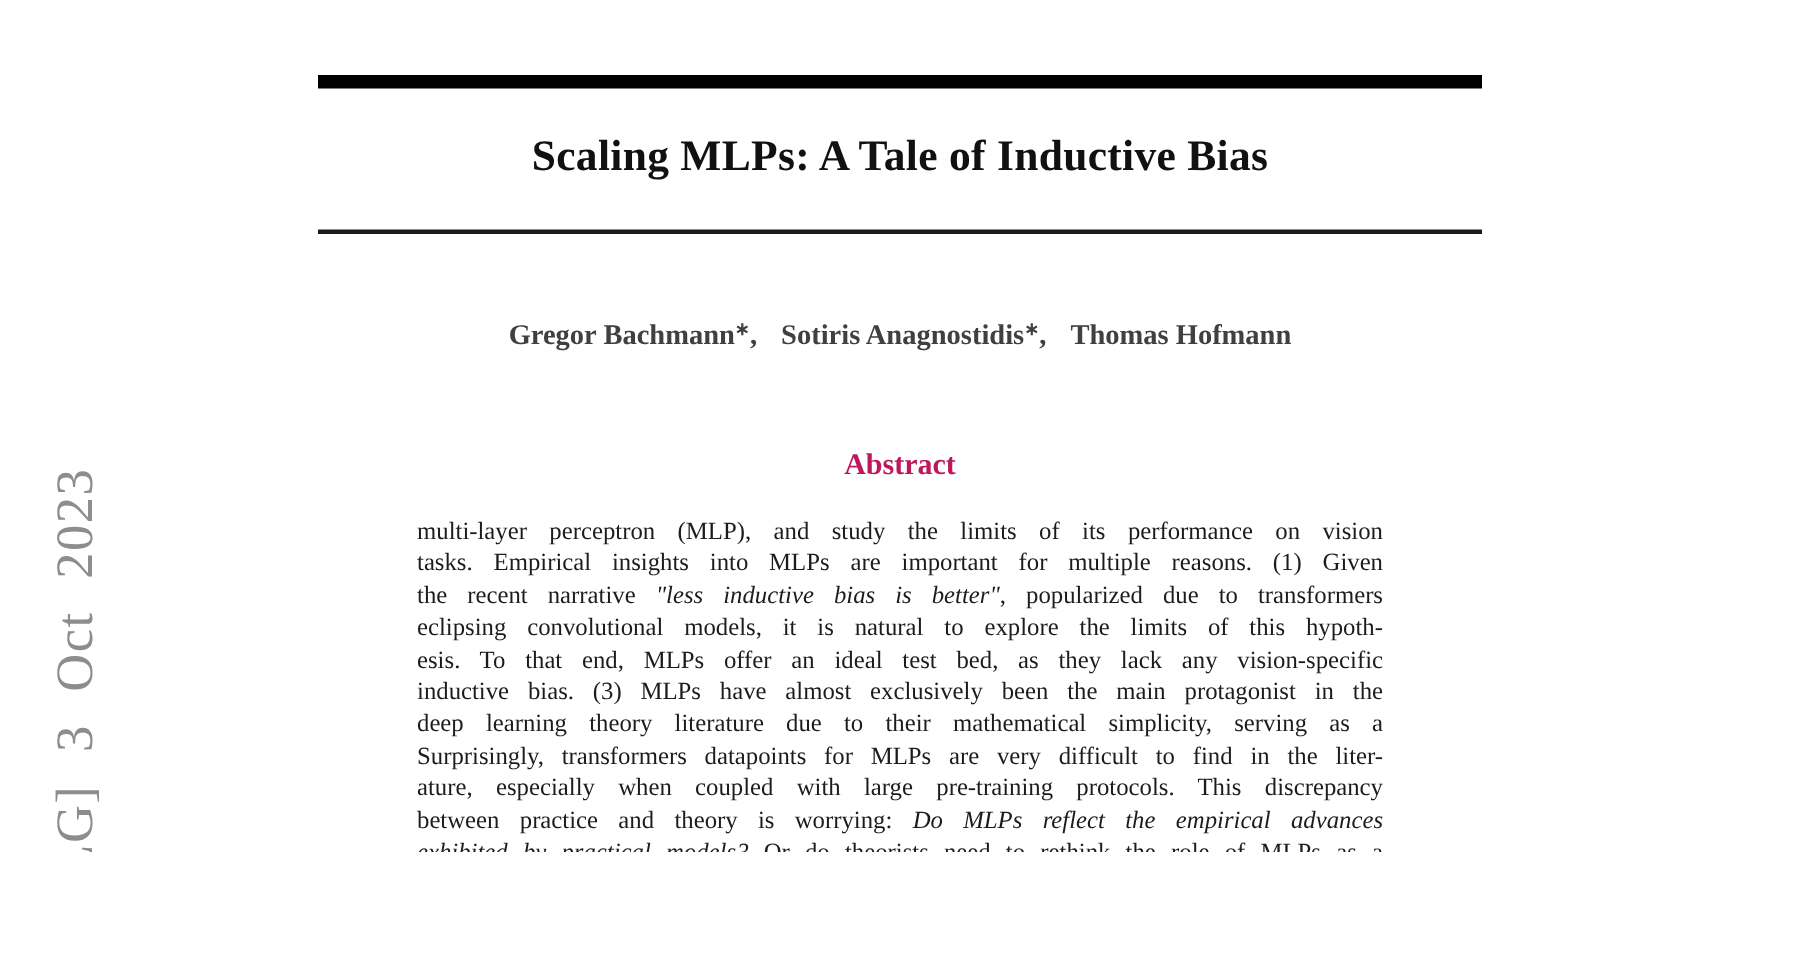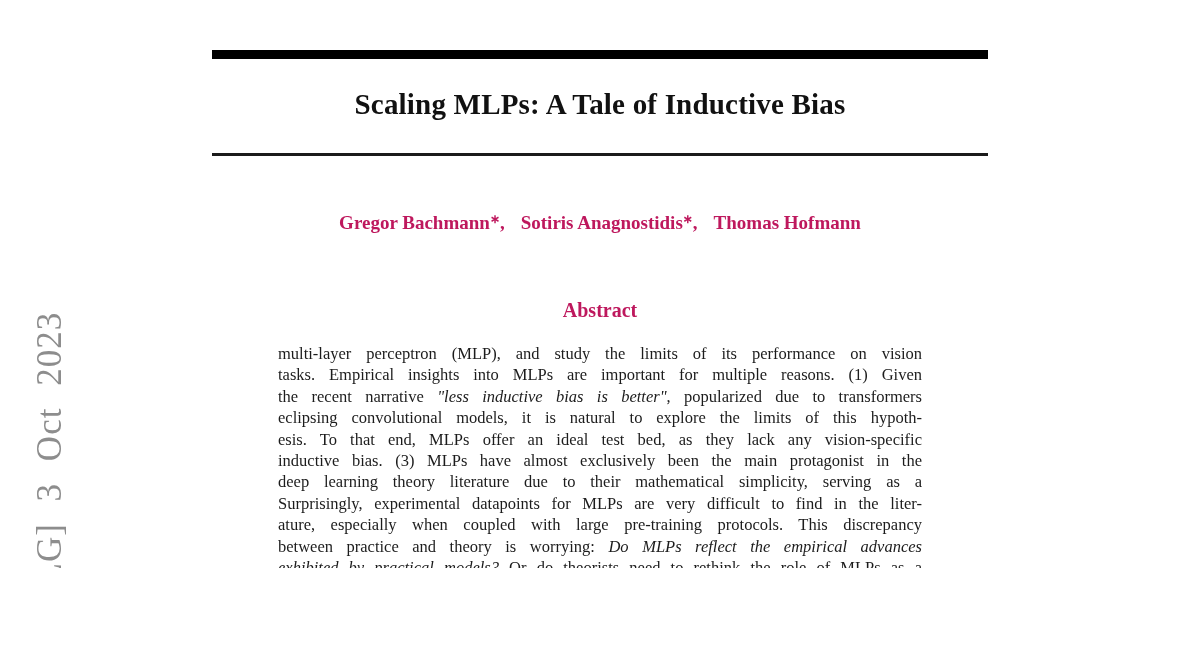--- a/index.html
+++ b/index.html
@@ -10,21 +10,21 @@
   }
   .rule-thick { position:absolute; left:212px; top:50px; width:776px; height:9px; background:#000000; }
   .rule-thin  { position:absolute; left:212px; top:153px; width:776px; height:3px; background:#1b1b1b; }
   .paper-title {
     position:absolute; left:212px; top:86px; width:776px;
     text-align:center; font-size:29px; font-weight:bold; color:#111111;
     letter-spacing:0.2px; line-height:36px;
   }
   .authors-line {
     position:absolute; left:100px; top:206px; width:1000px;
-    text-align:center; font-size:19px; font-weight:bold; color:#be185d; line-height:26px;
+    text-align:center; font-size:19px; font-weight:bold; color:#404040; line-height:26px;
   }
   .author { white-space:nowrap; }
   .author + .author { margin-left:16px; }
   .author sup { font-size:12px; font-weight:bold; vertical-align:6px; }
   .affiliation {
     position:absolute; left:100px; top:234px; width:1000px;
     text-align:center; font-size:18px; color:#161616; line-height:24px;
   }
   .abstract-heading {
     position:absolute; left:212px; top:297px; width:776px;
@@ -64,21 +64,21 @@
   <div class="abstract-heading">Abstract</div>
 
   <div class="abstract-text">
       <div class="abs-line"><span>multi-layer perceptron (MLP), and study the limits of its performance on vision</span></div>
       <div class="abs-line"><span>tasks. Empirical insights into MLPs are important for multiple reasons. (1) Given</span></div>
       <div class="abs-line"><span>the recent narrative </span><span class="it">"less inductive bias is better"</span><span>, popularized due to transformers</span></div>
       <div class="abs-line"><span>eclipsing convolutional models, it is natural to explore the limits of this hypoth-</span></div>
       <div class="abs-line"><span>esis. To that end, MLPs offer an ideal test bed, as they lack any vision-specific</span></div>
       <div class="abs-line"><span>inductive bias. (3) MLPs have almost exclusively been the main protagonist in the</span></div>
       <div class="abs-line"><span>deep learning theory literature due to their mathematical simplicity, serving as a</span></div>
-      <div class="abs-line"><span>Surprisingly, experimental datapoints for MLPs are very difficult to find in the liter-</span></div>
+      <div class="abs-line"><span>Surprisingly, transformers datapoints for MLPs are very difficult to find in the liter-</span></div>
       <div class="abs-line"><span>ature, especially when coupled with large pre-training protocols. This discrepancy</span></div>
       <div class="abs-line"><span>between practice and theory is worrying: </span><span class="it">Do MLPs reflect the empirical advances</span></div>
       <div class="abs-line"><span class="it">exhibited by practical models?</span><span> Or do theorists need to rethink the role of MLPs as a</span></div>
       <div class="abs-line"><span>of MLPs drastically improves with scale (95% on CIFAR10, 82% on CIFAR100,</span></div>
     </div>
 
   <div class="arxiv-watermark">[cs.LG] 3 Oct 2023</div>
 
 </div>
 

